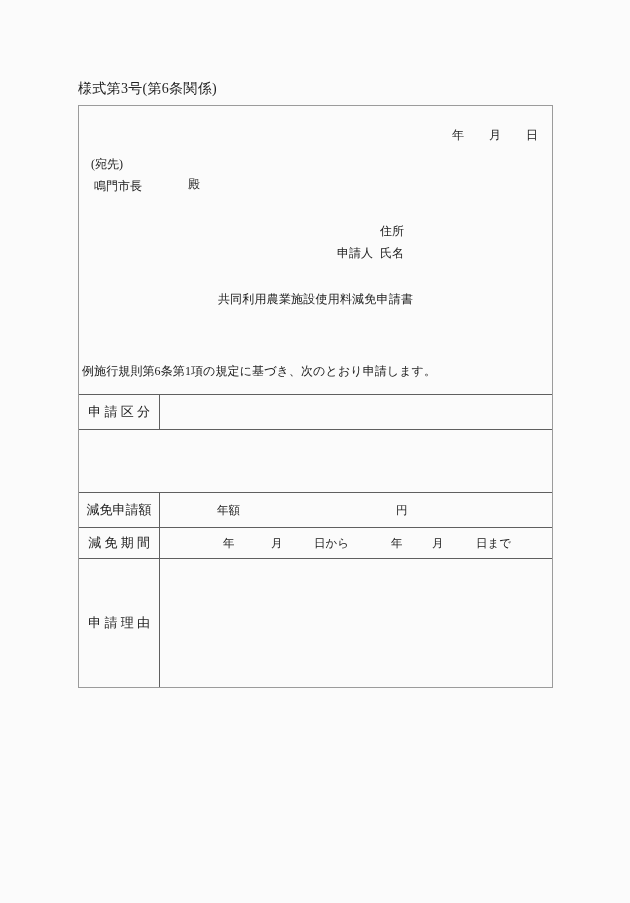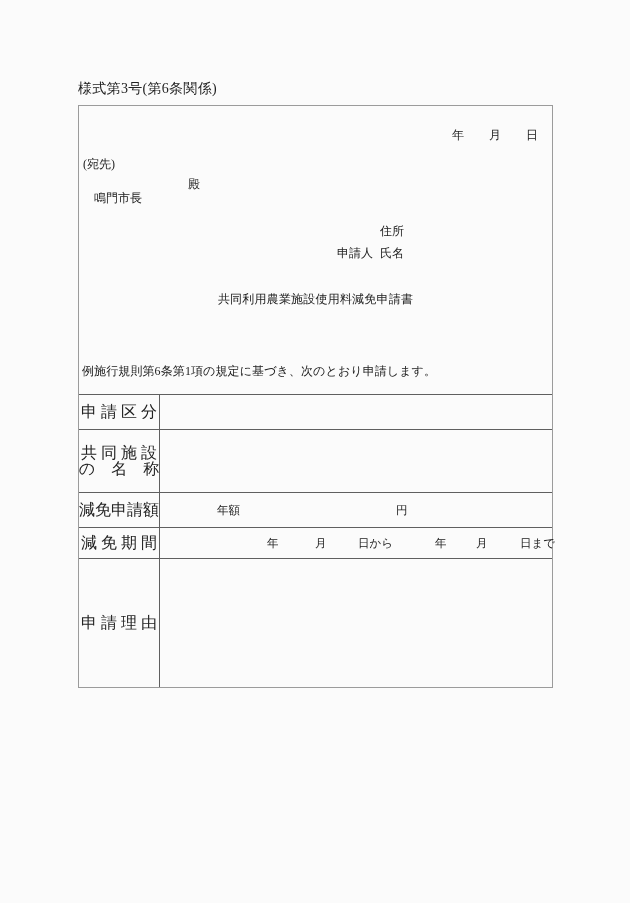--- a/index.html
+++ b/index.html
@@ -40,22 +40,22 @@
 
   .abs { position: absolute; white-space: pre; }
 
   
   .hdr-txt { font-size: 12px; }
   .dl-year  { left: 373px; top: 21px; }
   .dl-month { left: 410px; top: 21px; }
   .dl-day   { left: 447px; top: 21px; }
 
   
-  .addressee-label { left: 4px;  top: 50px; }
-  .addressee-name  { left: 15px; top: 84px; }
+  .addressee-label { left: 12px;  top: 50px; }
+  .addressee-name  { left: 15px; top: 72px; }
   .honorific       { left: 109px; top: 70px; }
 
   
   .applicant-label   { left: 258px; top: 123px; margin-top: 16px; }
   .applicant-address { left: 301px; top: 117px; }
   .applicant-name    { left: 301px; top: 139px; }
 
   
   .form-title {
     position: absolute;
@@ -90,31 +90,31 @@
     display: flex;
     flex-direction: column;
   }
   .trow {
     display: flex;
     border-bottom: 1px solid #5f5f5f;
   }
   .trow-category { height: 34px; }
   .trow-facility { height: 62px; }
   .trow-amount   { height: 34px; }
-  .trow-period   { height: 30px; gap: 44px; }
+  .trow-period   { height: 30px; }
   .trow-reason   { flex: 1; border-bottom: none; }
 
   .tlabel {
     width: 81px;
     border-right: 1px solid #5f5f5f;
     display: flex;
     flex-direction: column;
     align-items: center;
     justify-content: center;
-    font-size: 16px;
+    font-size: 13px;
     line-height: 16px;
     white-space: pre;
     box-sizing: border-box;
   }
   .tvalue {
     flex: 1;
     position: relative;
     font-size: 11.5px;
     text-align: center;
   }
@@ -159,24 +159,20 @@
   <div class="body-line body-line2">例施行規則第6条第1項の規定に基づき、次のとおり申請します。</div>
 
   <div class="form-table">
 
     <div class="trow trow-category">
       <div class="tlabel">申 請 区 分</div>
       <div class="tvalue"></div>
     </div>
 
     <div class="trow trow-facility">
-      <div class="tlabel">
-        <div>共 同 施 設</div>
-        <div>の　名　称</div>
-      </div>
       <div class="tvalue"></div>
     </div>
 
     <div class="trow trow-amount">
       <div class="tlabel">減免申請額</div>
       <div class="tvalue">
         <span class="tok tok-annual">年額</span>
         <span class="tok tok-yen">円</span>
       </div>
     </div>

